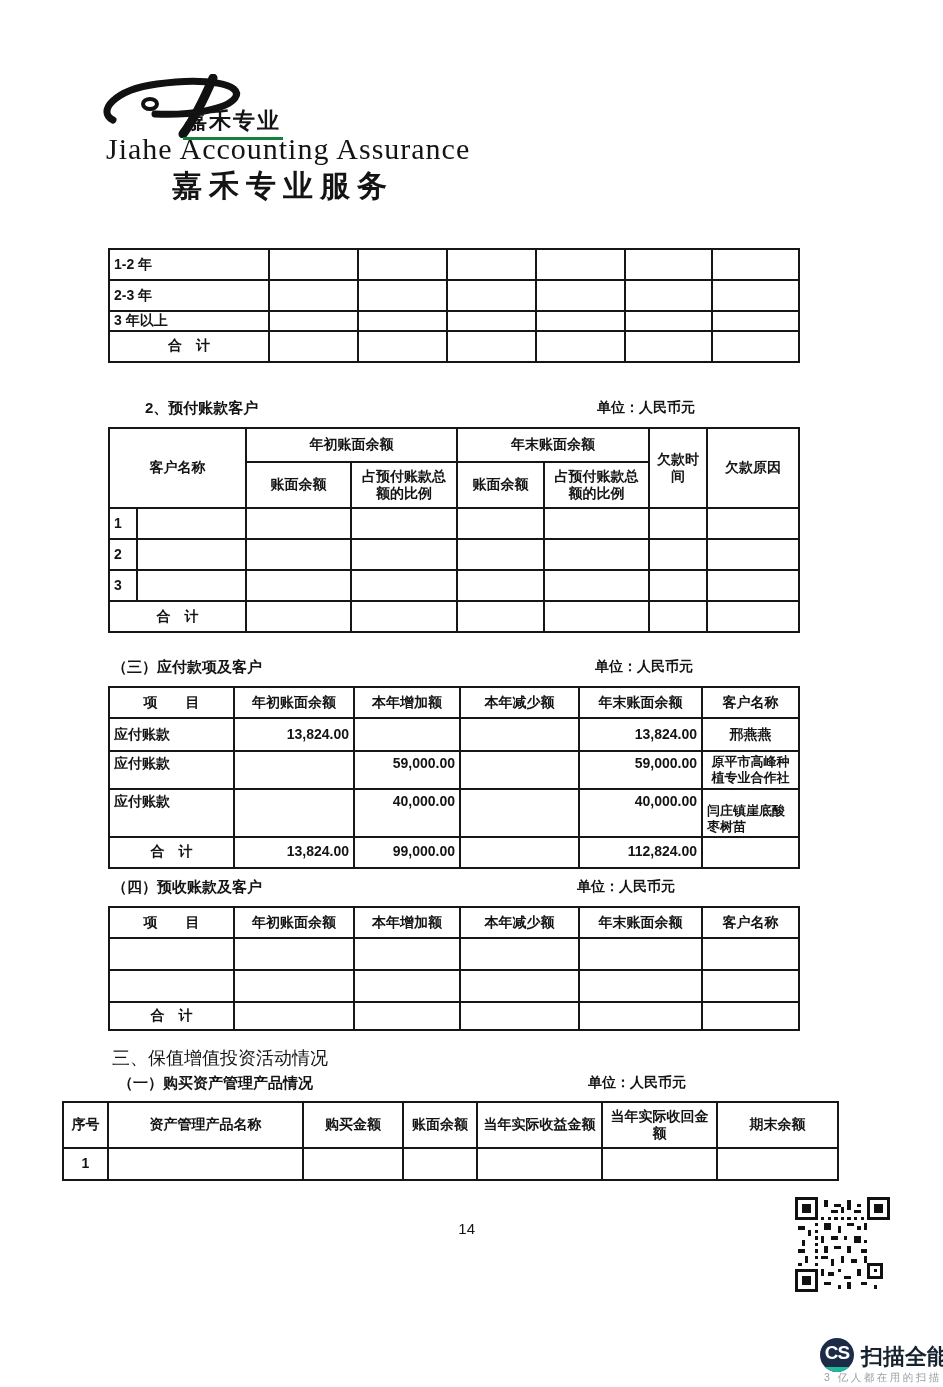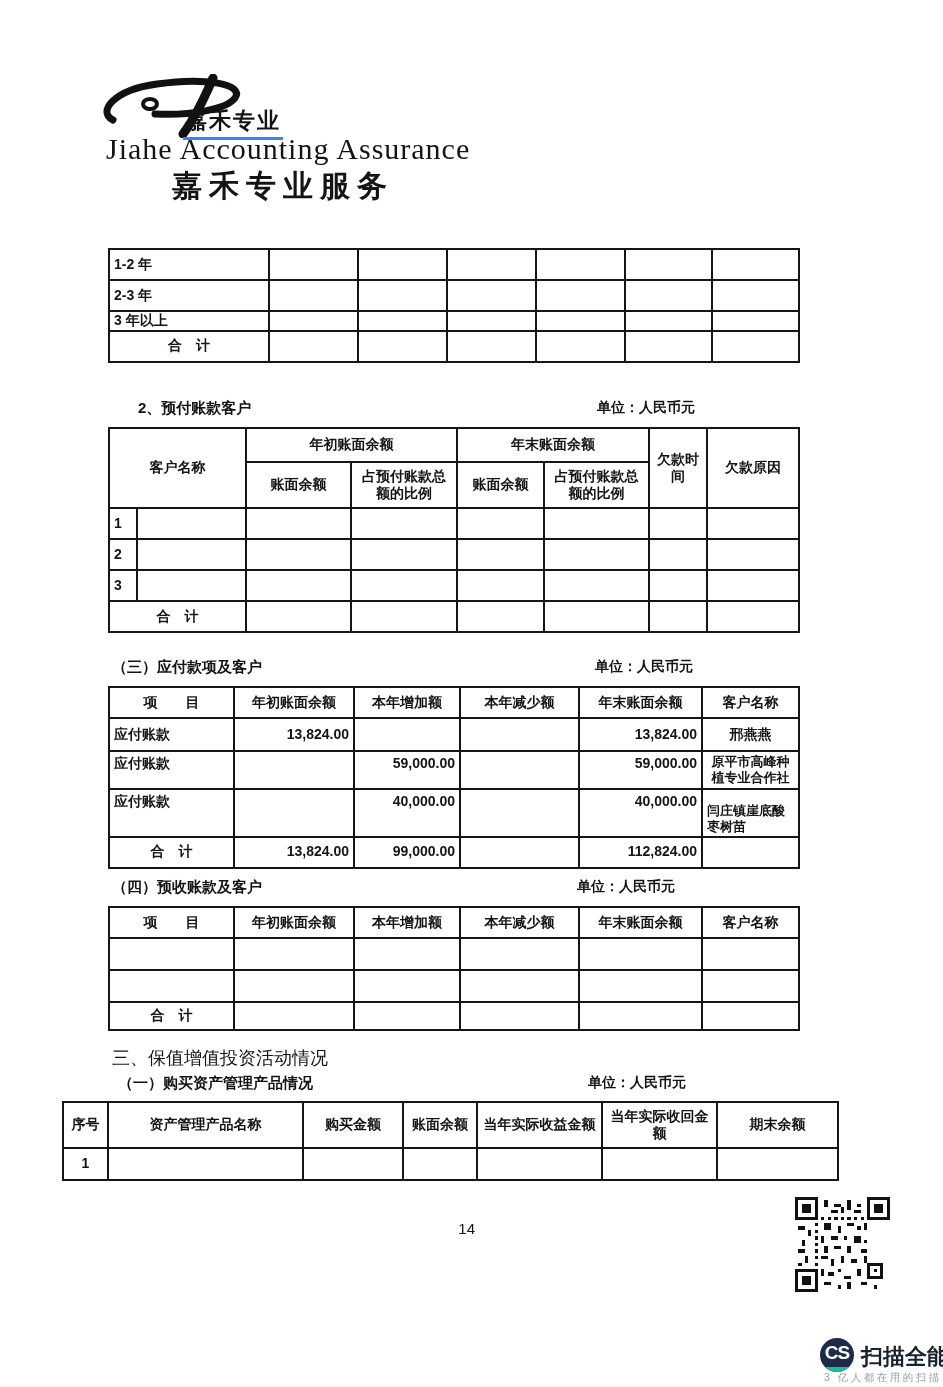--- a/index.html
+++ b/index.html
@@ -6,21 +6,21 @@
   html,body { margin:0; padding:0; background:#ffffff; }
   .page {
     position:relative; width:943px; height:1387px; background:#ffffff;
     font-family:"Liberation Sans","DejaVu Sans",sans-serif; color:#141414;
     overflow:hidden;
   }
   .abs { position:absolute; }
 
   
   .logo-cjk { font-size:22px; font-weight:bold; letter-spacing:2px;
-    border-bottom:3px solid #3b82f6; padding:0 2px 1px 2px; }
+    border-bottom:3px solid #15803d; padding:0 2px 1px 2px; }
   .company-en { font-family:"Liberation Serif","DejaVu Serif",serif;
     font-size:30px; letter-spacing:1px; white-space:nowrap; }
   .company-cn { font-size:30px; font-weight:bold; letter-spacing:7px; white-space:nowrap; }
 
   
   table.t { border-collapse:collapse; table-layout:fixed; }
   table.t td { border:2px solid #161616; padding:0 4px; font-size:14px;
     font-weight:bold; color:#141414; overflow:hidden; line-height:1.25; }
   td.c { text-align:center; }
   td.l { text-align:left; padding-left:9px; }
@@ -105,21 +105,21 @@
       <td></td>
           <td></td>
           <td></td>
           <td></td>
           <td></td>
           <td></td>
     </tr>
   </tbody>
     </table>
 
-  <div class="abs sec-title" style="left:138px;top:399px;">2、预付账款客户</div>
+  <div class="abs sec-title" style="left:145px;top:399px;">2、预付账款客户</div>
   <div class="abs unit" style="left:597px;top:399px;">单位：人民币元</div>
 
   <table class="t abs" style="left:108px;top:427px;width:690px;">
     <colgroup>
         <col style="width:28px">
         <col style="width:109px">
         <col style="width:105px">
         <col style="width:106px">
         <col style="width:87px">
         <col style="width:105px">

